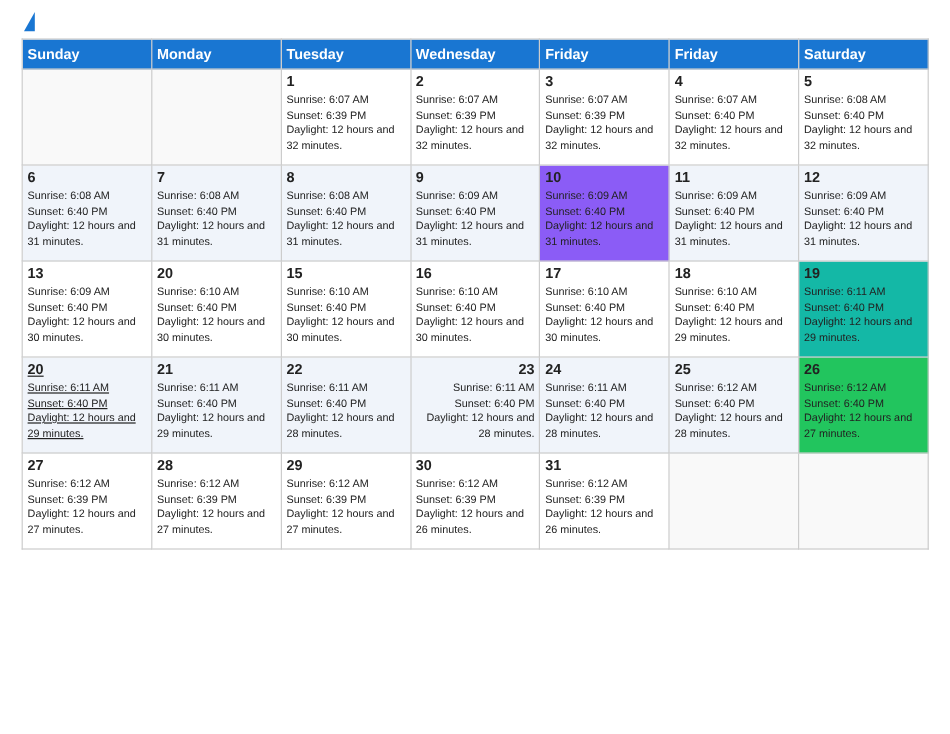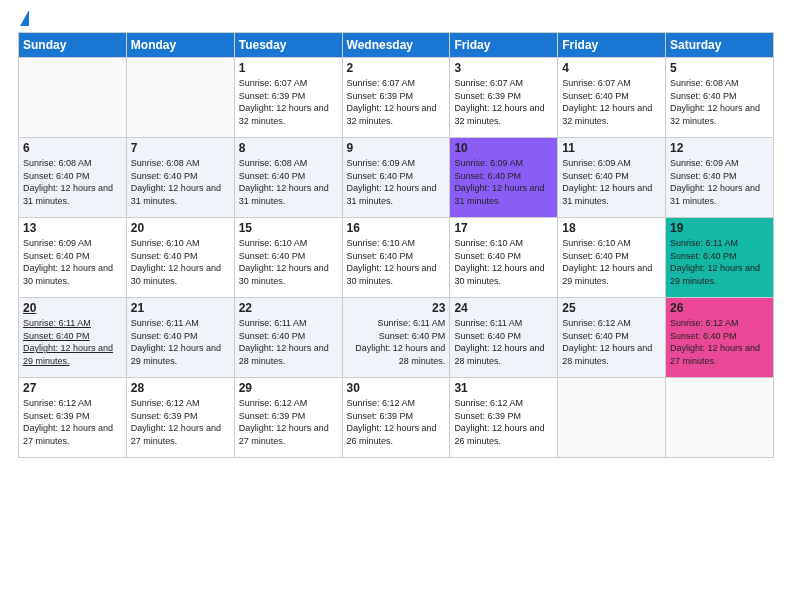--- a/index.html
+++ b/index.html
@@ -279,21 +279,21 @@
             <div class="cell-info" style="white-space: pre-line;">Sunrise: 6:11 AM
 Sunset: 6:40 PM
 Daylight: 12 hours and 28 minutes.</div>
           </td>
           <td style="background: rgb(240, 244, 250);">
             <span class="day-num">25</span>
             <div class="cell-info" style="white-space: pre-line;">Sunrise: 6:12 AM
 Sunset: 6:40 PM
 Daylight: 12 hours and 28 minutes.</div>
           </td>
-          <td style="background: #ec4899;">
+          <td style="background: #22c55e;">
             <span class="day-num">26</span>
             <div class="cell-info" style="white-space: pre-line;">Sunrise: 6:12 AM
 Sunset: 6:40 PM
 Daylight: 12 hours and 27 minutes.</div>
           </td>
         </tr>
         <tr>
           <td style="background: rgb(255, 255, 255);">
             <span class="day-num">27</span>
             <div class="cell-info" style="white-space: pre-line;">Sunrise: 6:12 AM

